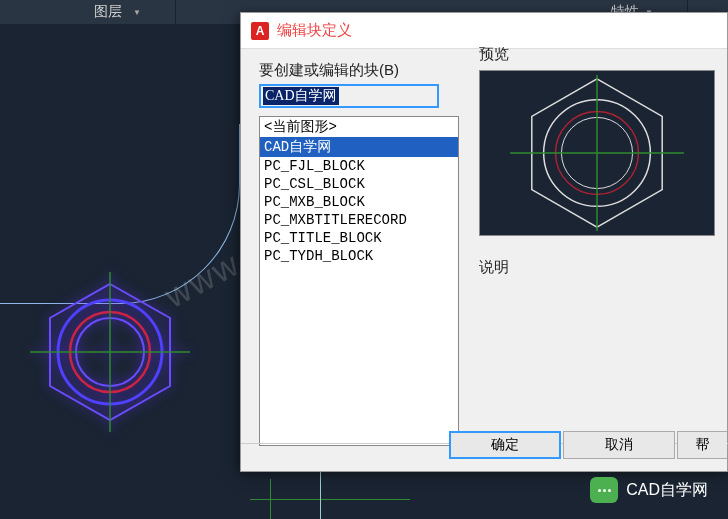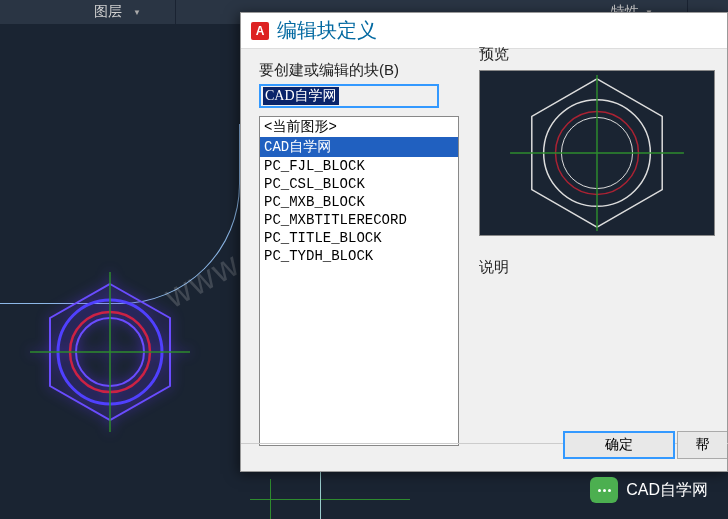--- a/index.html
+++ b/index.html
@@ -39,21 +39,21 @@
     }
     .dlg-title {
       height: 36px; background: #fff; display: flex; align-items: center;
       padding: 0 10px; gap: 8px; border-bottom: 1px solid #ddd;
     }
     .dlg-icon {
       width: 18px; height: 18px; background: #d22; color:#fff;
       display:flex; align-items:center; justify-content:center;
       font-weight:bold; font-size:12px; border-radius:2px;
     }
-    .dlg-title-text { font-size: 20px; color:#0369a1; }
+    .dlg-title-text { font-size: 15px; color:#ef4444; }
     .dlg-body { padding: 12px 2px 0 18px; }
     .lbl { font-size: 15px; color:#222; margin-bottom:4px; }
     .input-box {
       width: 180px; height: 24px; border: 2px solid #3399ff;
       padding: 0 2px; display:flex; align-items:center;
     }
     .input-sel {
       background:#0a246a; color:#fff; padding:0 2px; font-size:14px;
       font-family: SimSun, serif;
     }
@@ -181,20 +181,21 @@
         <line x1="118" y1="4" x2="118" y2="162" stroke="#2e8b2e" stroke-width="1.5"></line>
         <line x1="30" y1="83" x2="206" y2="83" stroke="#2e8b2e" stroke-width="1.5"></line>
       </svg>
     </div>
     <div class="fieldset-lbl">说明</div>
   </div>
 
   <div class="hr-top"></div>
   <div class="btn-row">
     <div class="btn primary">确定</div>
+    <div class="btn">取消</div>
     <div class="btn cut">帮</div>
   </div>
 </div>
 
 <div class="wm-logo">
   <div class="wm-bubble">
     <div class="dots">
         <span></span>
         <span></span>
         <span></span>

